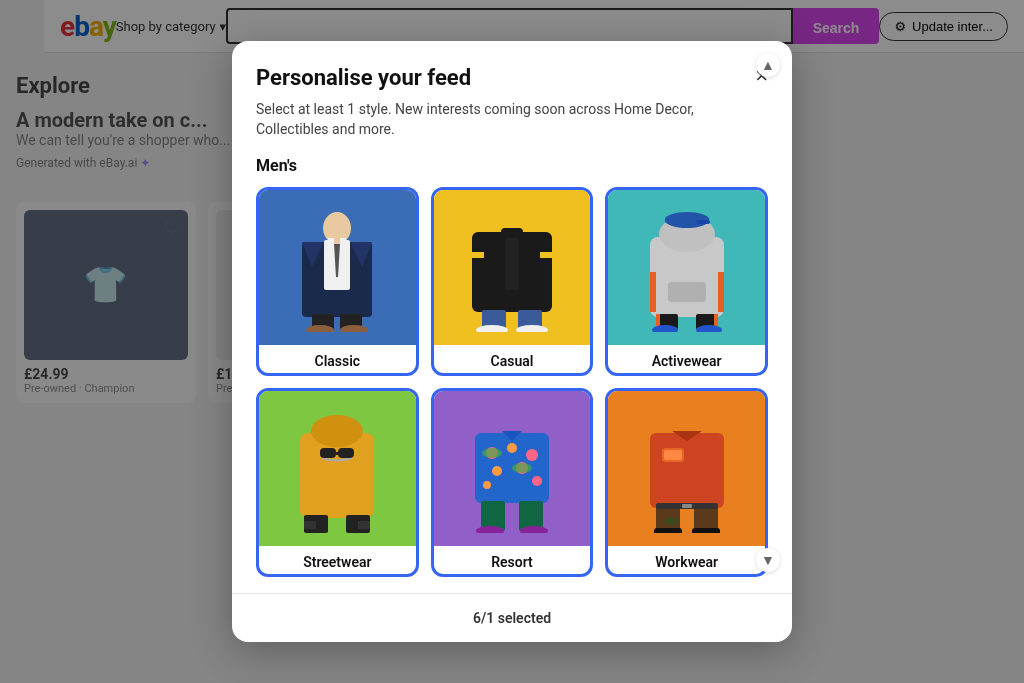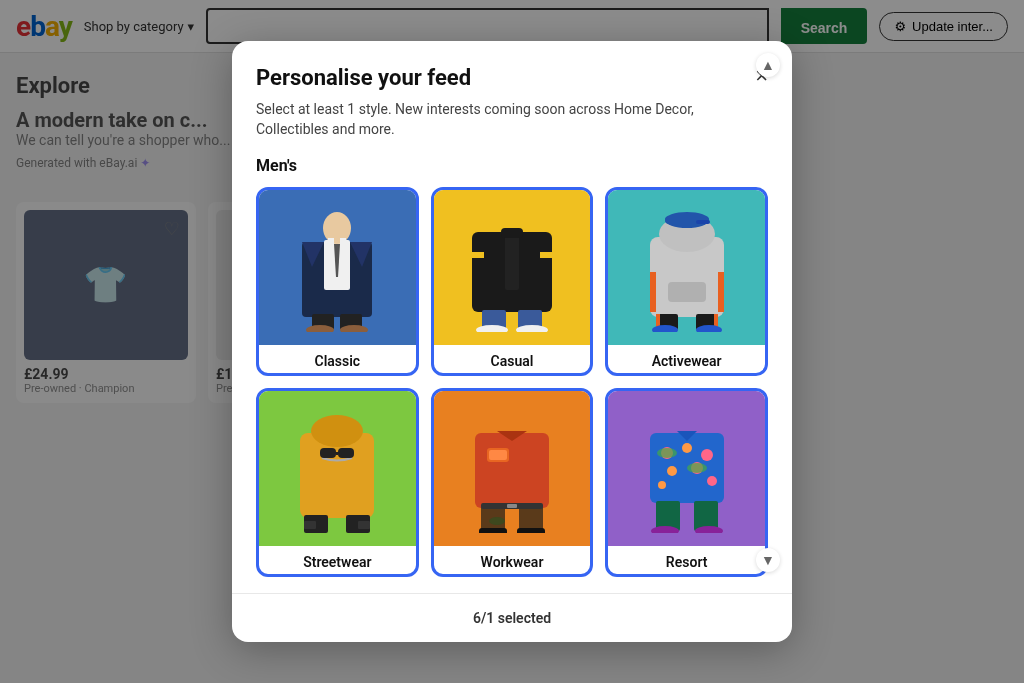--- a/index.html
+++ b/index.html
@@ -11,22 +11,22 @@
       overflow: hidden;
       position: relative;
     }
 
     
     .ebay-header {
       background: #fff;
       padding: 8px 16px;
       display: flex;
       align-items: center;
-      gap: 12px;
       border-bottom: 1px solid #e0e0e0;
+      margin-left: 44px;
     }
     .ebay-logo {
       font-size: 28px;
       font-weight: bold;
       letter-spacing: -1px;
     }
     .ebay-logo span:nth-child(1) { color: #e53238; }
     .ebay-logo span:nth-child(2) { color: #0064d2; }
     .ebay-logo span:nth-child(3) { color: #f5af02; }
     .ebay-logo span:nth-child(4) { color: #86b817; }
@@ -41,21 +41,21 @@
     }
     .search-bar {
       flex: 1;
       height: 36px;
       border: 2px solid #333;
       border-radius: 4px 0 0 4px;
       padding: 0 12px;
       font-size: 14px;
     }
     .search-btn {
-      background: #15803d;
+      background: #d946ef;
       color: #fff;
       border: none;
       padding: 12px 20px;
       height: 36px;
       font-size: 14px;
       font-weight: 600;
       cursor: pointer;
       border-radius: 0 4px 4px 0;
     }
 
@@ -530,48 +530,20 @@
                   <rect x="38" y="45" width="16" height="10" rx="4" fill="#222"></rect>
                   <rect x="56" y="45" width="16" height="10" rx="4" fill="#222"></rect>
                   <rect x="54" y="49" width="2" height="3" fill="#222"></rect>
                 </svg>
               </div>
             </div>
             <div class="style-card-label">Streetwear</div>
           </div>
 
           <div class="style-card selected">
-            <div class="style-card-img workwear">
-              <div class="clothing-illustration">
-                <svg width="110" height="130" viewBox="0 0 110 130">
-
-                  <rect x="18" y="30" width="74" height="75" rx="6" fill="#cc4422"></rect>
-
-                  <rect x="30" y="45" width="22" height="14" rx="3" fill="#e86622"></rect>
-                  <rect x="32" y="47" width="18" height="10" rx="2" fill="#ff8844"></rect>
-
-                  <polygon points="40,28 55,38 70,28" fill="#aa3311"></polygon>
-
-                  <rect x="24" y="103" width="24" height="26" rx="2" fill="#5a3a1a"></rect>
-                  <rect x="62" y="103" width="24" height="26" rx="2" fill="#5a3a1a"></rect>
-
-                  <rect x="24" y="100" width="62" height="6" rx="2" fill="#333"></rect>
-                  <rect x="50" y="101" width="10" height="4" rx="1" fill="#888"></rect>
-
-                  <rect x="22" y="125" width="28" height="8" rx="3" fill="#111"></rect>
-                  <rect x="60" y="125" width="28" height="8" rx="3" fill="#111"></rect>
-
-                  <ellipse cx="40" cy="118" rx="8" ry="4" fill="#225522" opacity="0.5"></ellipse>
-                </svg>
-              </div>
-            </div>
-            <div class="style-card-label">Workwear</div>
-          </div>
-
-          <div class="style-card selected">
             <div class="style-card-img resort">
               <div class="clothing-illustration">
                 <svg width="110" height="130" viewBox="0 0 110 130">
 
                   <rect x="18" y="30" width="74" height="70" rx="6" fill="#2266cc"></rect>
 
                   <circle cx="35" cy="50" r="6" fill="#ff6688"></circle>
                   <circle cx="55" cy="45" r="5" fill="#ff9944"></circle>
                   <circle cx="75" cy="52" r="6" fill="#ff6688"></circle>
                   <circle cx="40" cy="68" r="5" fill="#ff9944"></circle>
@@ -588,20 +560,48 @@
                   <rect x="62" y="98" width="24" height="30" rx="2" fill="#116644"></rect>
 
                   <ellipse cx="33" cy="128" rx="14" ry="5" fill="#882299"></ellipse>
                   <ellipse cx="77" cy="128" rx="14" ry="5" fill="#882299"></ellipse>
                 </svg>
               </div>
             </div>
             <div class="style-card-label">Resort</div>
           </div>
 
+          <div class="style-card selected">
+            <div class="style-card-img workwear">
+              <div class="clothing-illustration">
+                <svg width="110" height="130" viewBox="0 0 110 130">
+
+                  <rect x="18" y="30" width="74" height="75" rx="6" fill="#cc4422"></rect>
+
+                  <rect x="30" y="45" width="22" height="14" rx="3" fill="#e86622"></rect>
+                  <rect x="32" y="47" width="18" height="10" rx="2" fill="#ff8844"></rect>
+
+                  <polygon points="40,28 55,38 70,28" fill="#aa3311"></polygon>
+
+                  <rect x="24" y="103" width="24" height="26" rx="2" fill="#5a3a1a"></rect>
+                  <rect x="62" y="103" width="24" height="26" rx="2" fill="#5a3a1a"></rect>
+
+                  <rect x="24" y="100" width="62" height="6" rx="2" fill="#333"></rect>
+                  <rect x="50" y="101" width="10" height="4" rx="1" fill="#888"></rect>
+
+                  <rect x="22" y="125" width="28" height="8" rx="3" fill="#111"></rect>
+                  <rect x="60" y="125" width="28" height="8" rx="3" fill="#111"></rect>
+
+                  <ellipse cx="40" cy="118" rx="8" ry="4" fill="#225522" opacity="0.5"></ellipse>
+                </svg>
+              </div>
+            </div>
+            <div class="style-card-label">Workwear</div>
+          </div>
+
         </div>
       </div>
     </div>
 
     <div class="scroll-arrow-down">▼</div>
 
     <div class="modal-footer">
       <span class="selection-count">6/1 selected</span>
     </div>
 

